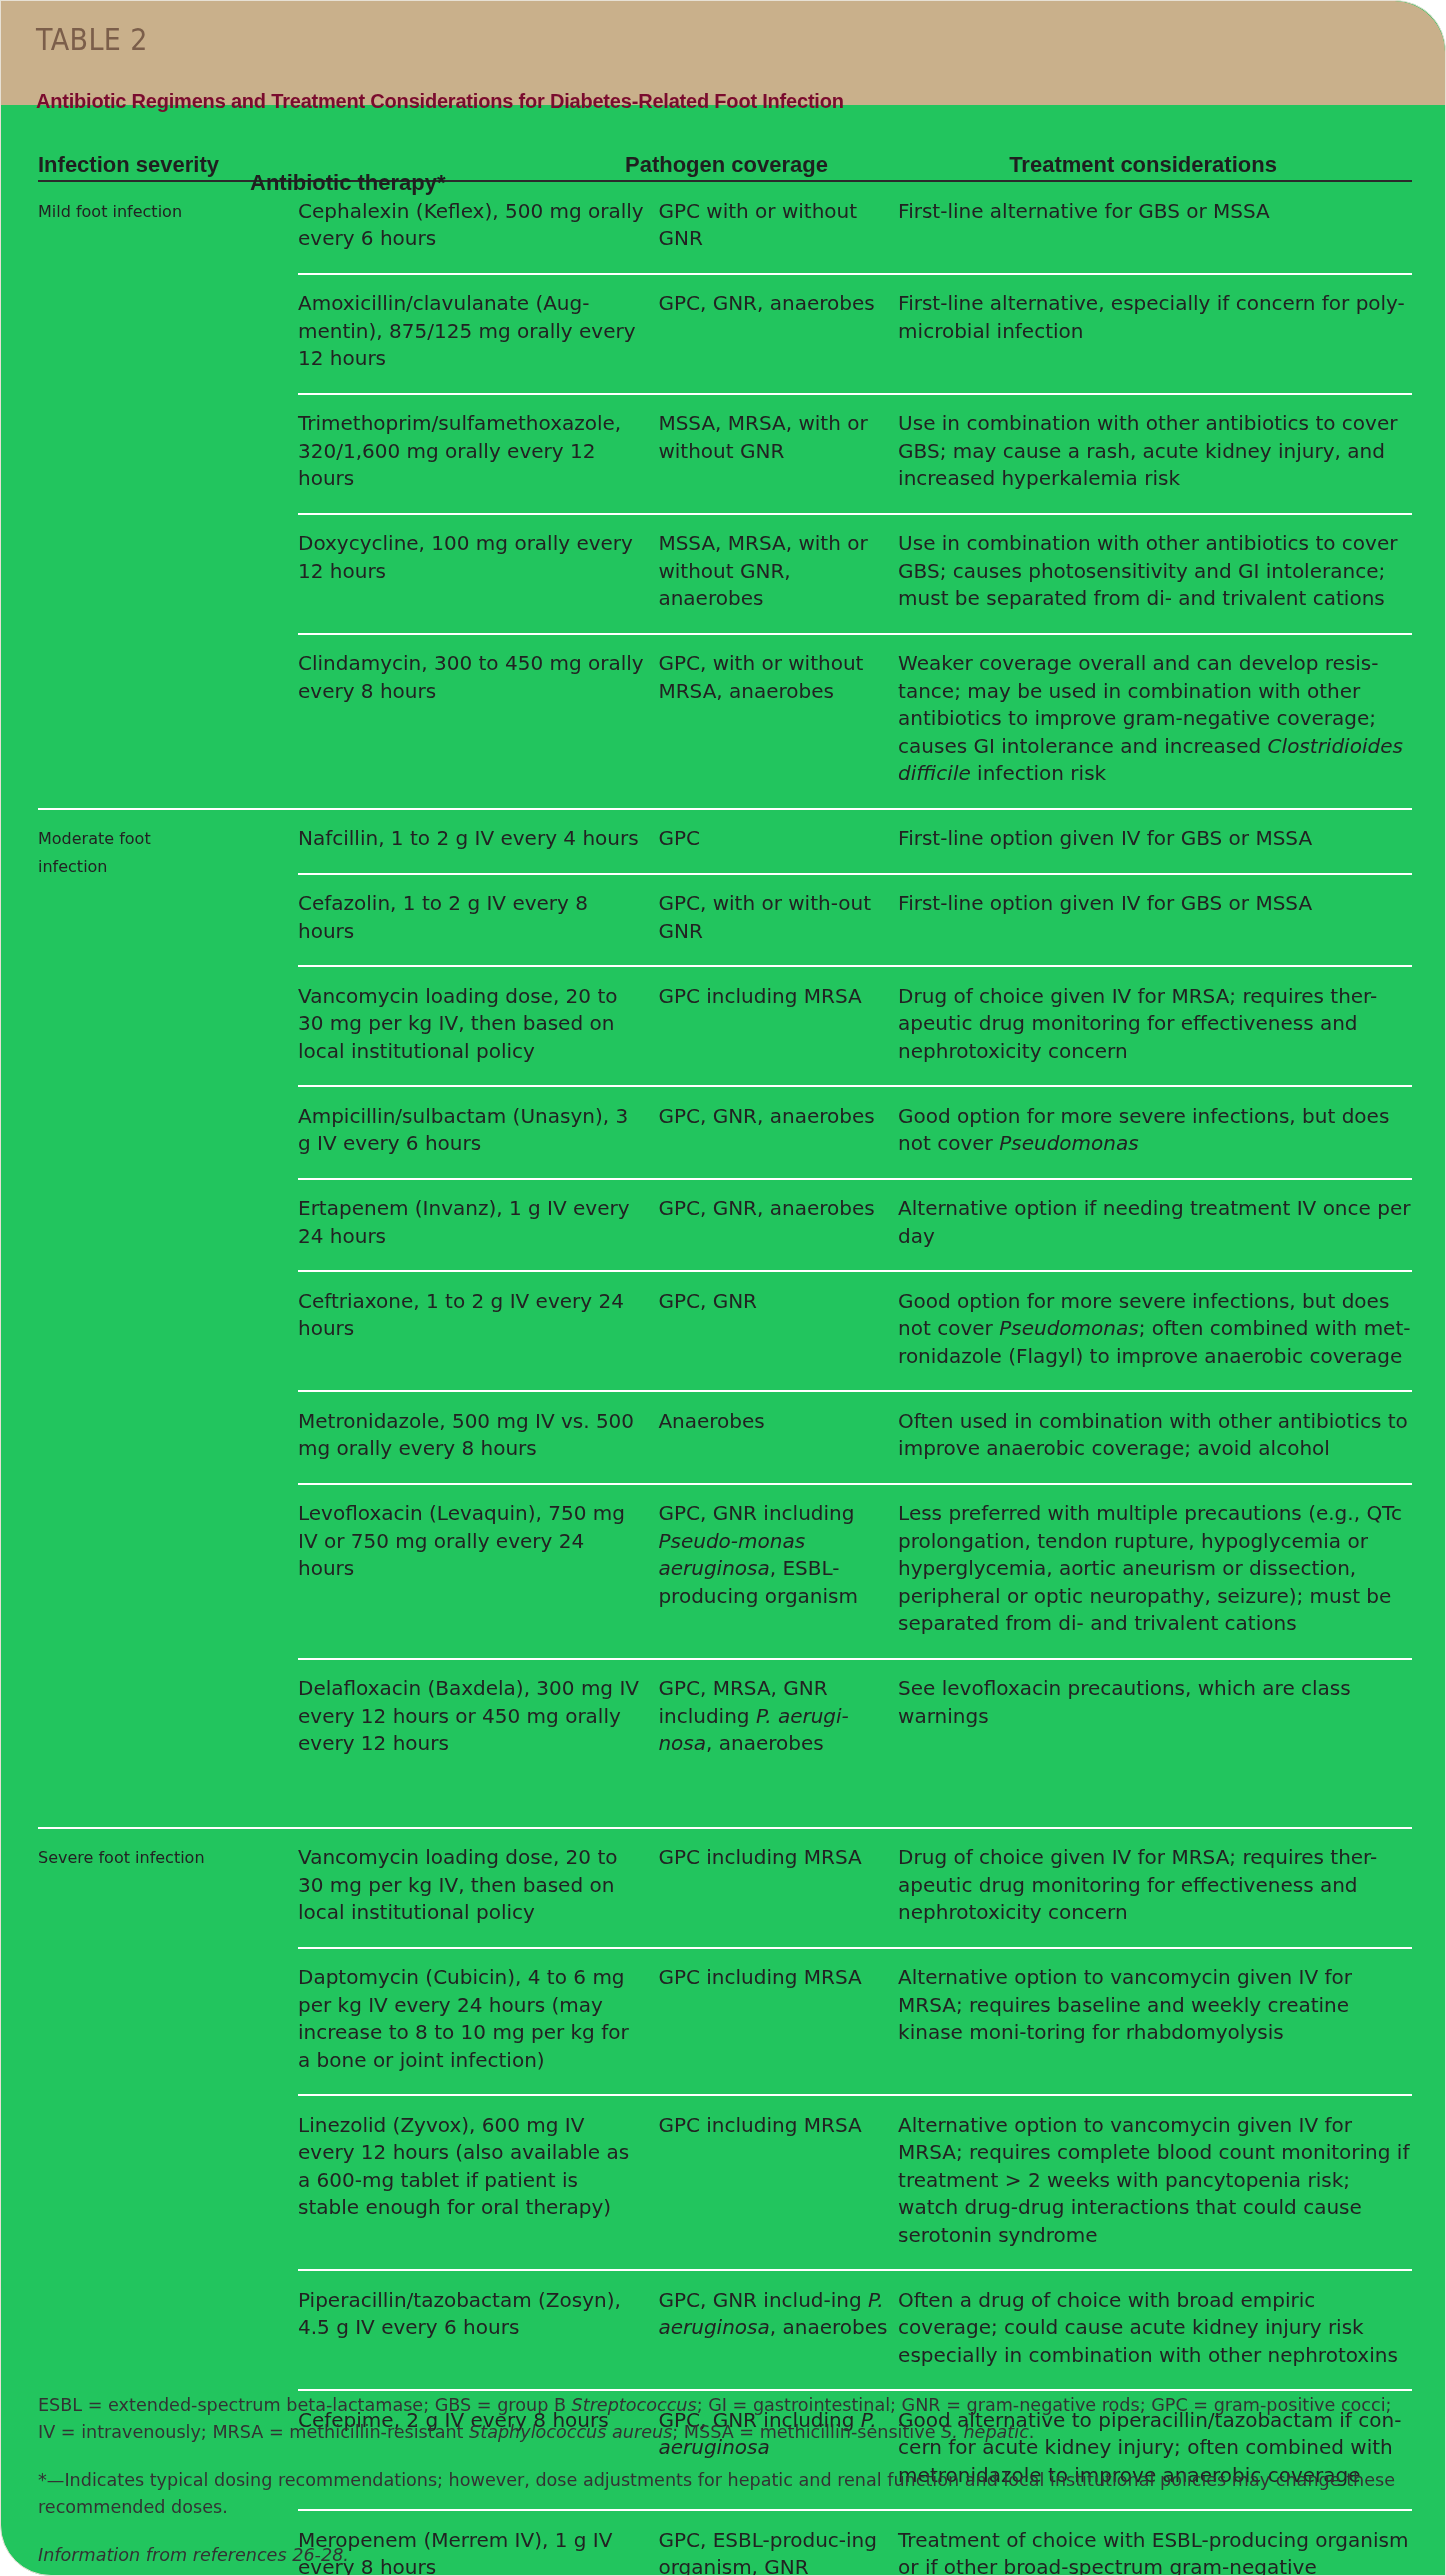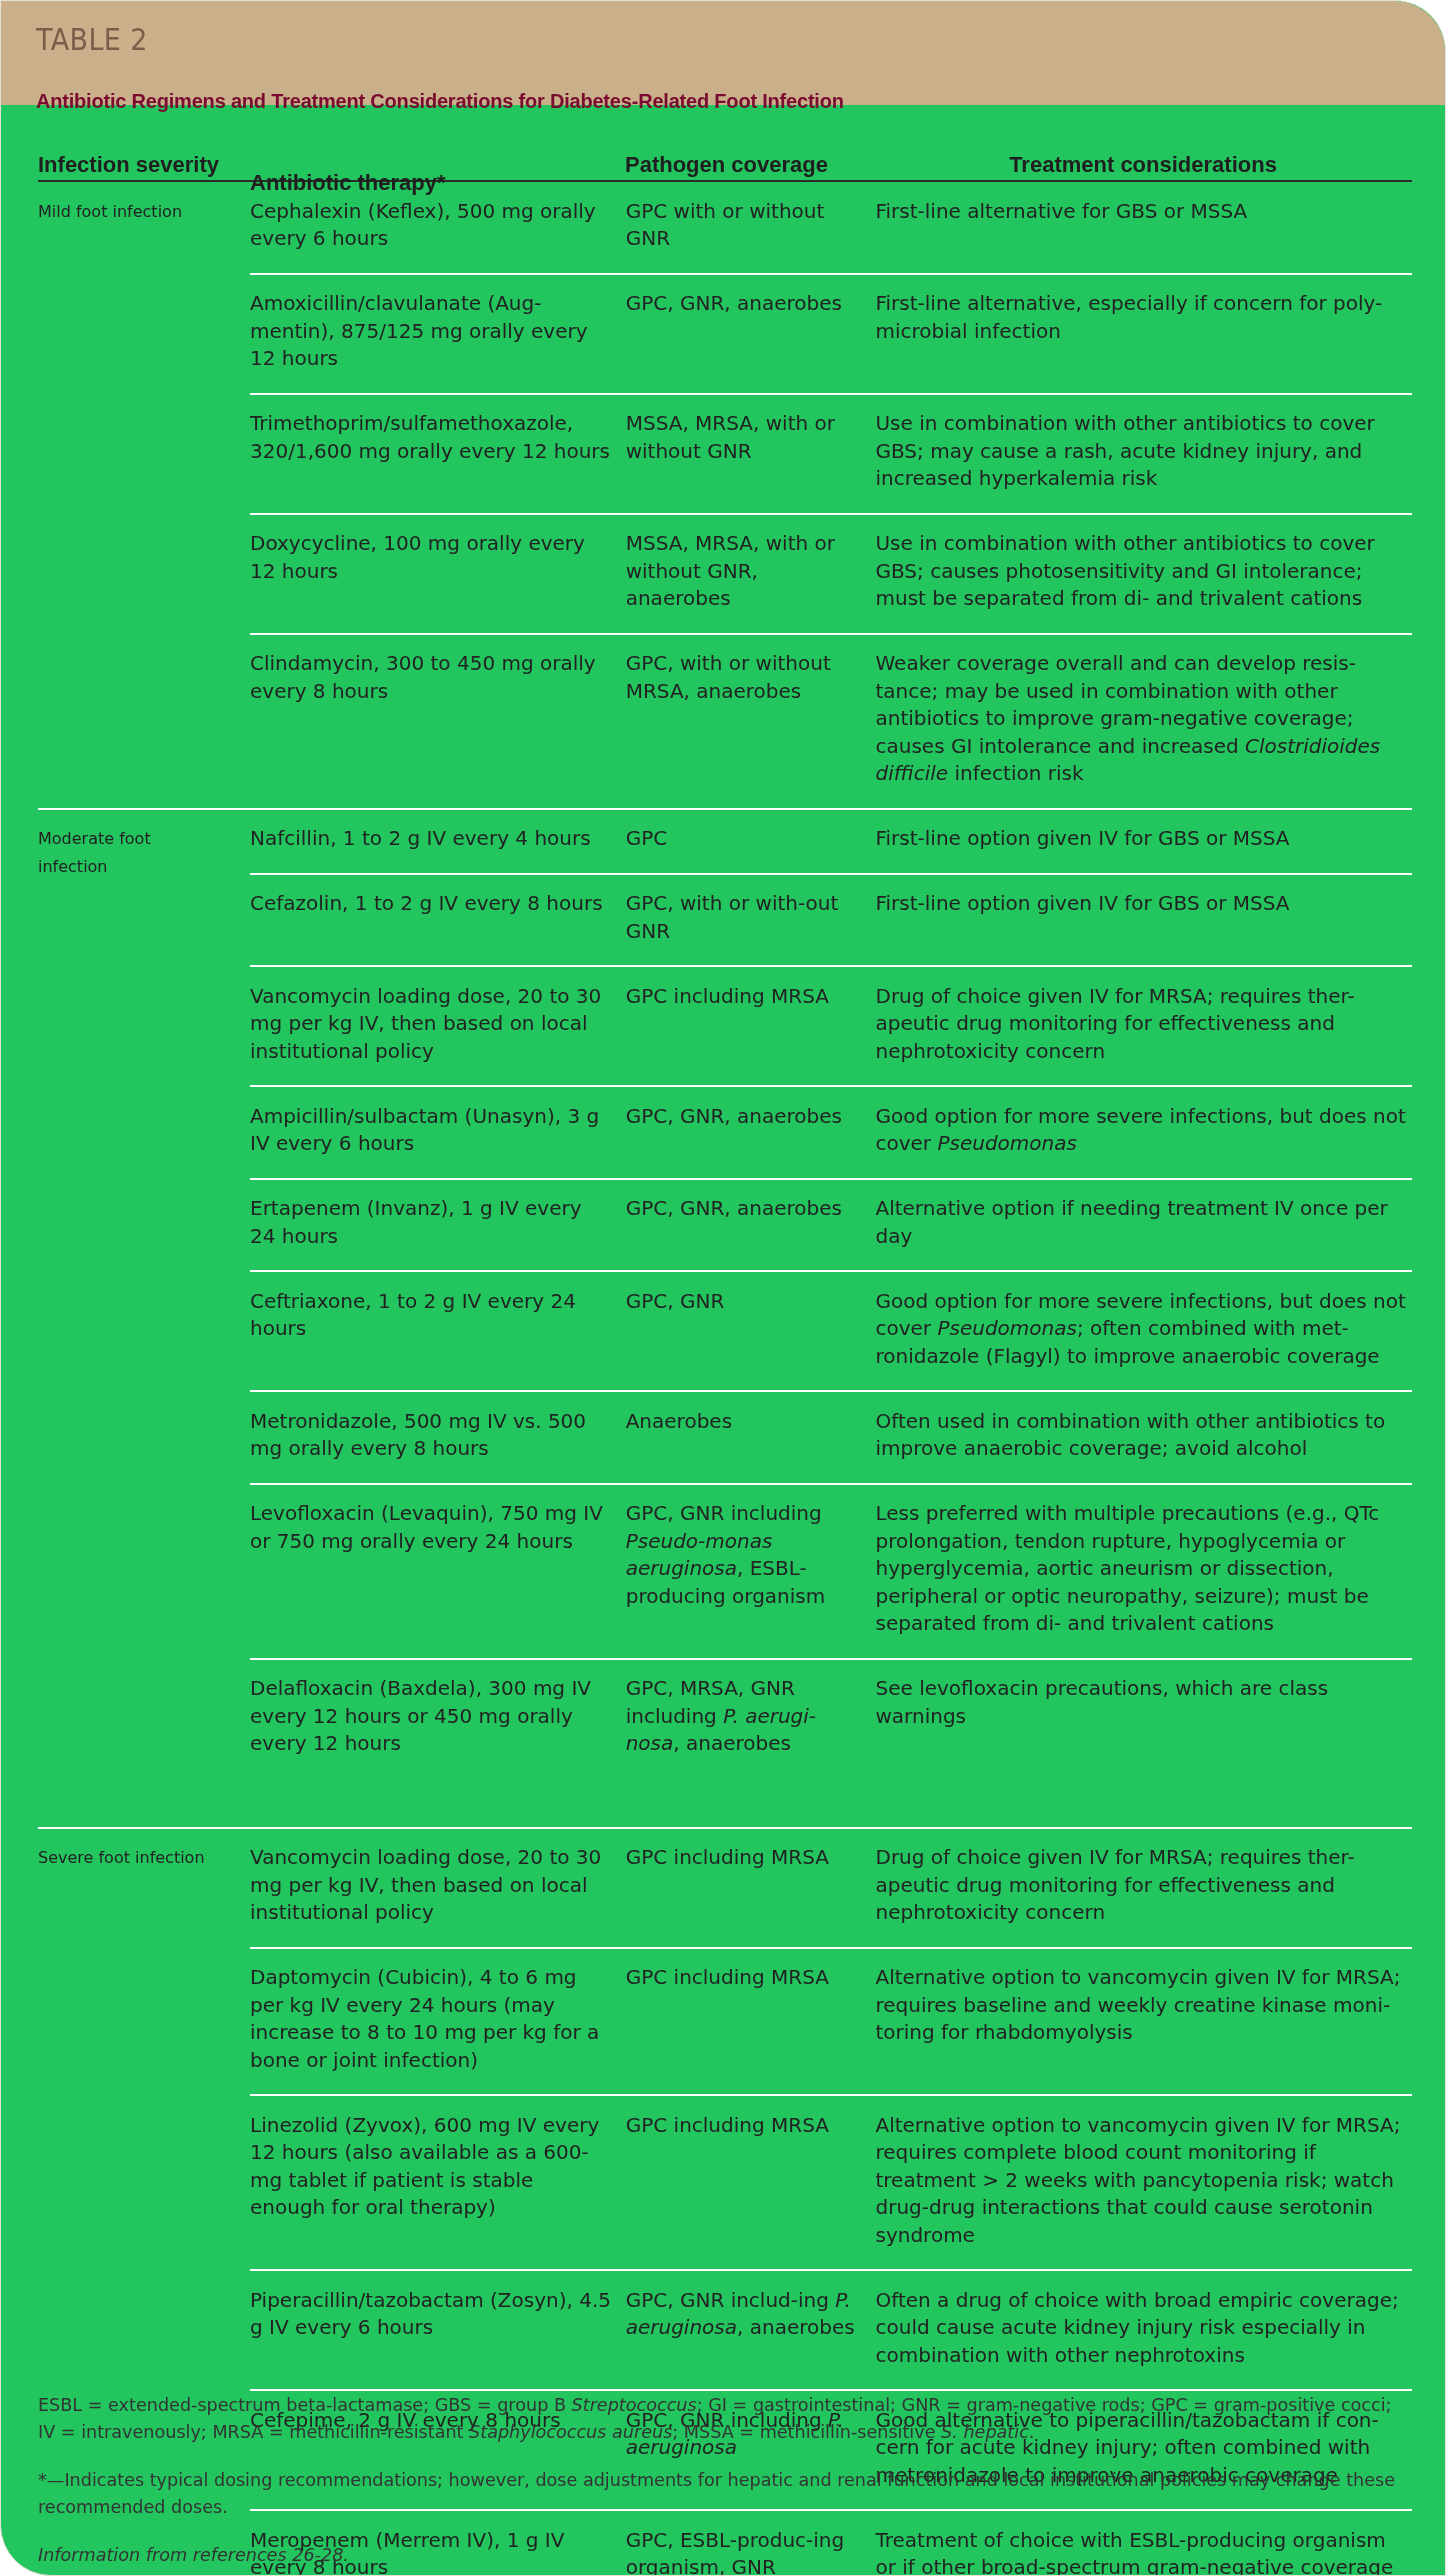--- a/index.html
+++ b/index.html
@@ -36,21 +36,21 @@
   .group { position: relative; border-bottom: 2.8px solid #ffffff; }
   .group:last-of-type { border-bottom: 2.8px solid #ffffff; }
   .sev {
     position: absolute; left: 0; top: 15.5px; width: 183px;
     font-family: "DejaVu Sans", sans-serif; font-size: 16px; line-height: 27.5px; color: #222;
   }
   .rows { margin-left: 212px; }
   .row {
     position: relative; display: flex; padding: 15.5px 0 20px 0;
     border-bottom: 2.8px solid #ffffff;
-    font-family: "DejaVu Sans", sans-serif; font-size: 20px; line-height: 27.5px; color: #222;
+    font-family: "DejaVu Sans", sans-serif; font-size: 20px; line-height: 27.5px; color: #222; margin-left: 48px;
   }
   .row:last-child { border-bottom: none; }
   .row .d2 { width: 376px; padding-right: 14px; box-sizing: border-box; }
   .row .d3 { width: 250px; padding-right: 10px; box-sizing: border-box; }
   .row .d4 { width: 537px; box-sizing: border-box; }
   .spacer { height: 49px; }
   i { font-style: italic; }
   .foot {
     position: absolute; left: 37px; top: 2391px; width: 1374px;
     font-family: "DejaVu Sans", sans-serif; font-size: 17.6px; line-height: 27px; color: #333;

